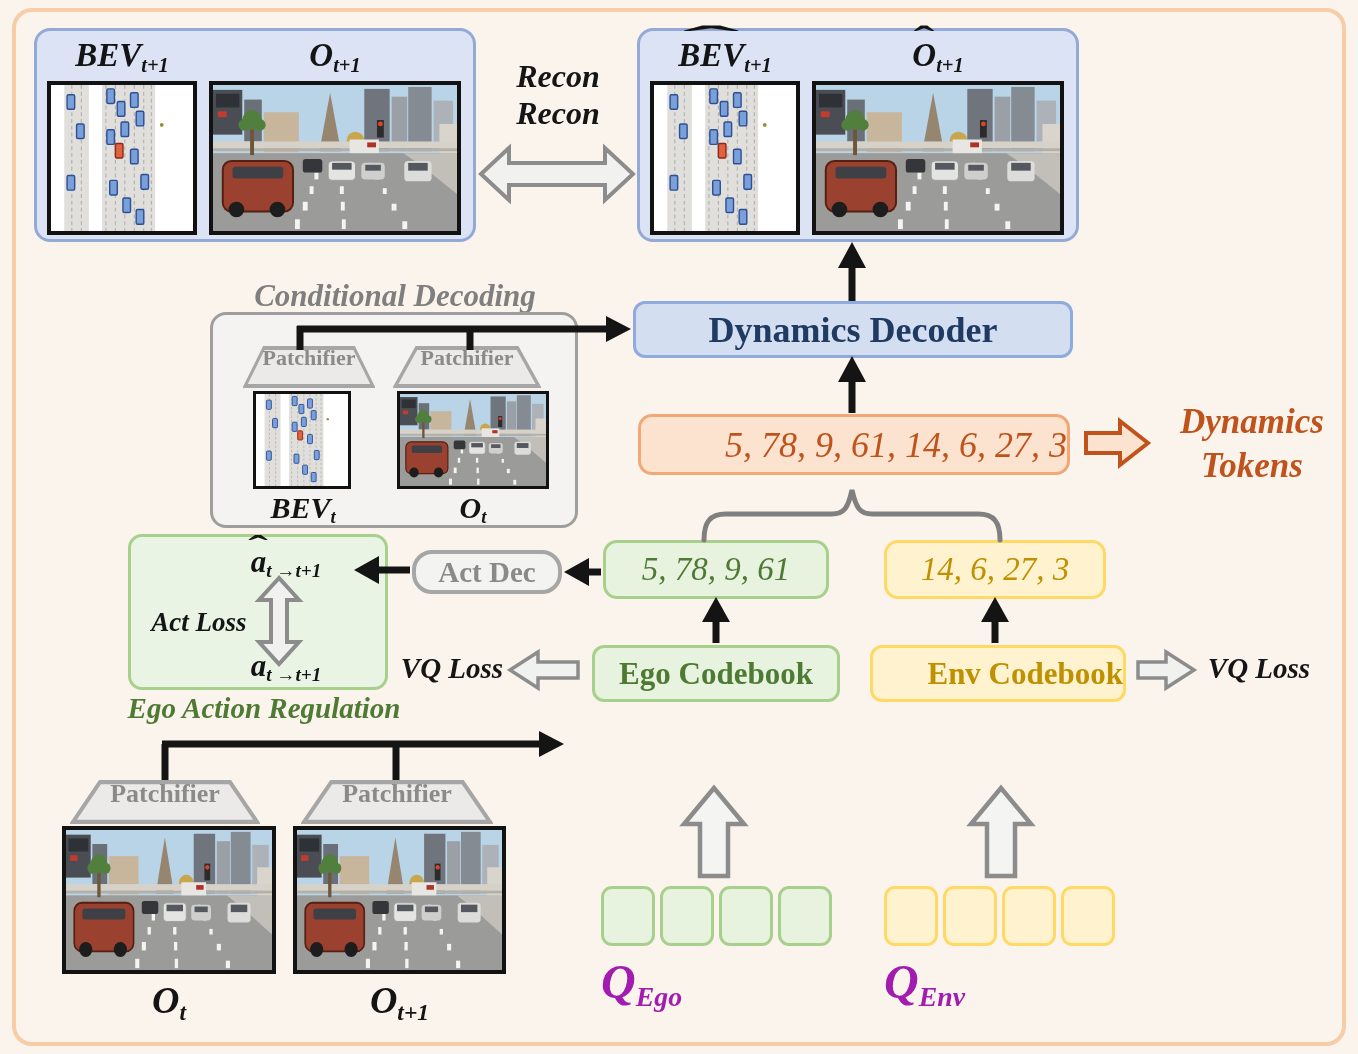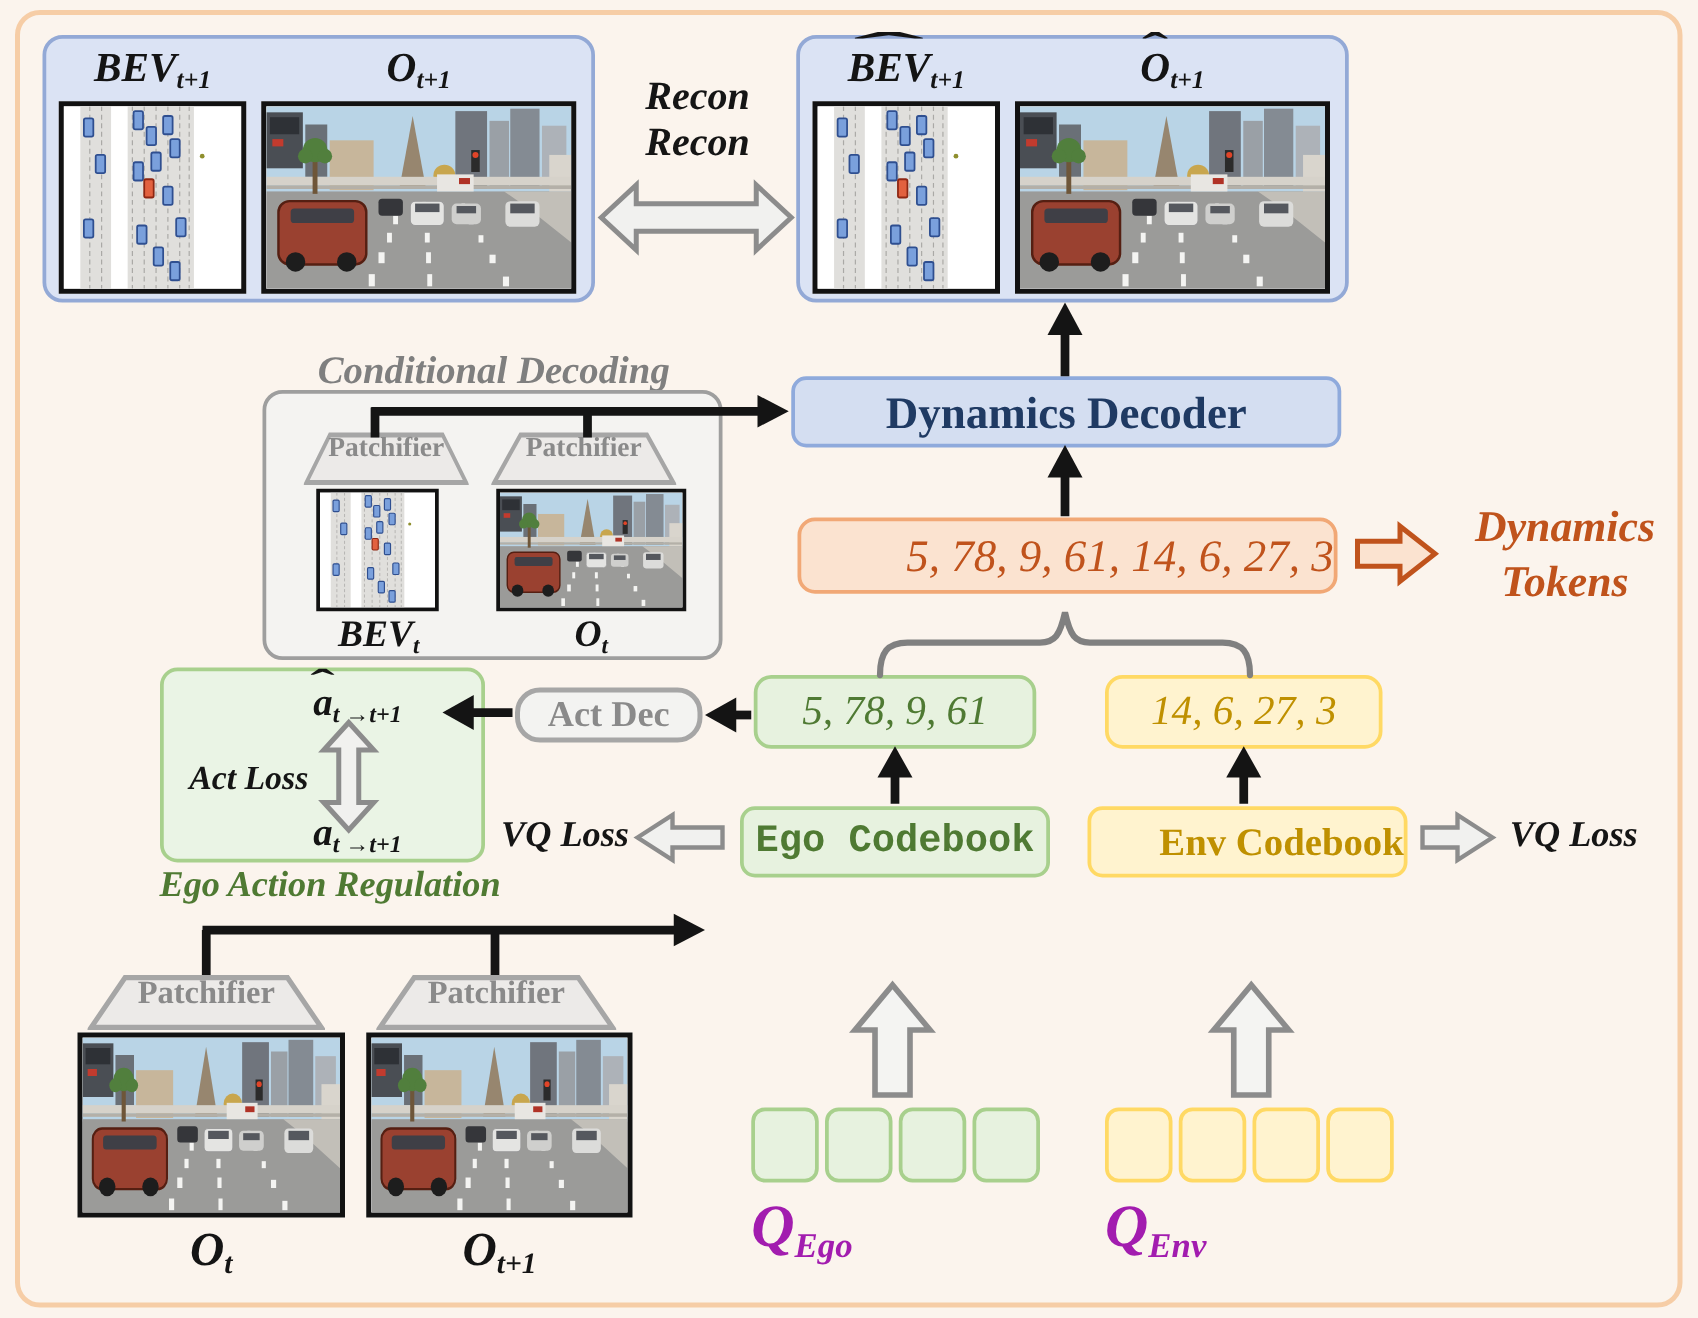--- a/index.html
+++ b/index.html
@@ -11,21 +11,21 @@
   .panel-blue{background:#dbe3f4;border:3px solid #93a9d6;border-radius:16px;}
   .box-blue{background:#d4def1;border:3px solid #8faadc;border-radius:12px;display:flex;align-items:center;justify-content:center;
             font-weight:bold;font-size:36px;color:#1f3a63;}
   .box-orange{background:#fbe3d0;border:3px solid #f1a876;border-radius:14px;display:flex;align-items:center;justify-content:flex-end;
             font-style:italic;font-size:36px;color:#c0531c;}
   .box-tok-green{background:#e7f2df;border:3px solid #a8d08d;border-radius:14px;display:flex;align-items:center;justify-content:center;
             font-style:italic;font-size:33px;color:#4f7a33;}
   .box-tok-yellow{background:#fff3cf;border:3px solid #ffd964;border-radius:14px;display:flex;align-items:center;justify-content:center;
             font-style:italic;font-size:33px;color:#bf9000;}
   .box-cb-green{background:#e7f2df;border:3px solid #a8d08d;border-radius:12px;display:flex;align-items:center;justify-content:center;
-            font-weight:bold;font-size:31px;color:#4f7a33;font-family:Liberation Mono, monospace;}
+            font-weight:bold;font-size:31px;color:#4f7a33;}
   .box-cb-yellow{background:#fff3cf;border:3px solid #ffd964;border-radius:12px;display:flex;align-items:center;justify-content:flex-end;
             font-weight:bold;font-size:31px;color:#bf9000;}
   .gray-panel{background:#f4f3f1;border:3px solid #9e9e9e;border-radius:16px;}
   .green-panel{background:#eaf4e5;border:3px solid #a8d08d;border-radius:14px;}
   .act-dec{background:#f3f3f1;border:4px solid #a6a6a6;border-radius:20px;display:flex;align-items:center;justify-content:center;
             font-weight:bold;font-size:29px;color:#8a8a8a;}
   .img-frame{border:4px solid #121212;background:#ffffff;}
   .img-frame svg{display:block;}
   
   .mlabel{font-weight:bold;font-style:italic;font-size:33px;color:#141414;text-align:center;line-height:1.1;}

